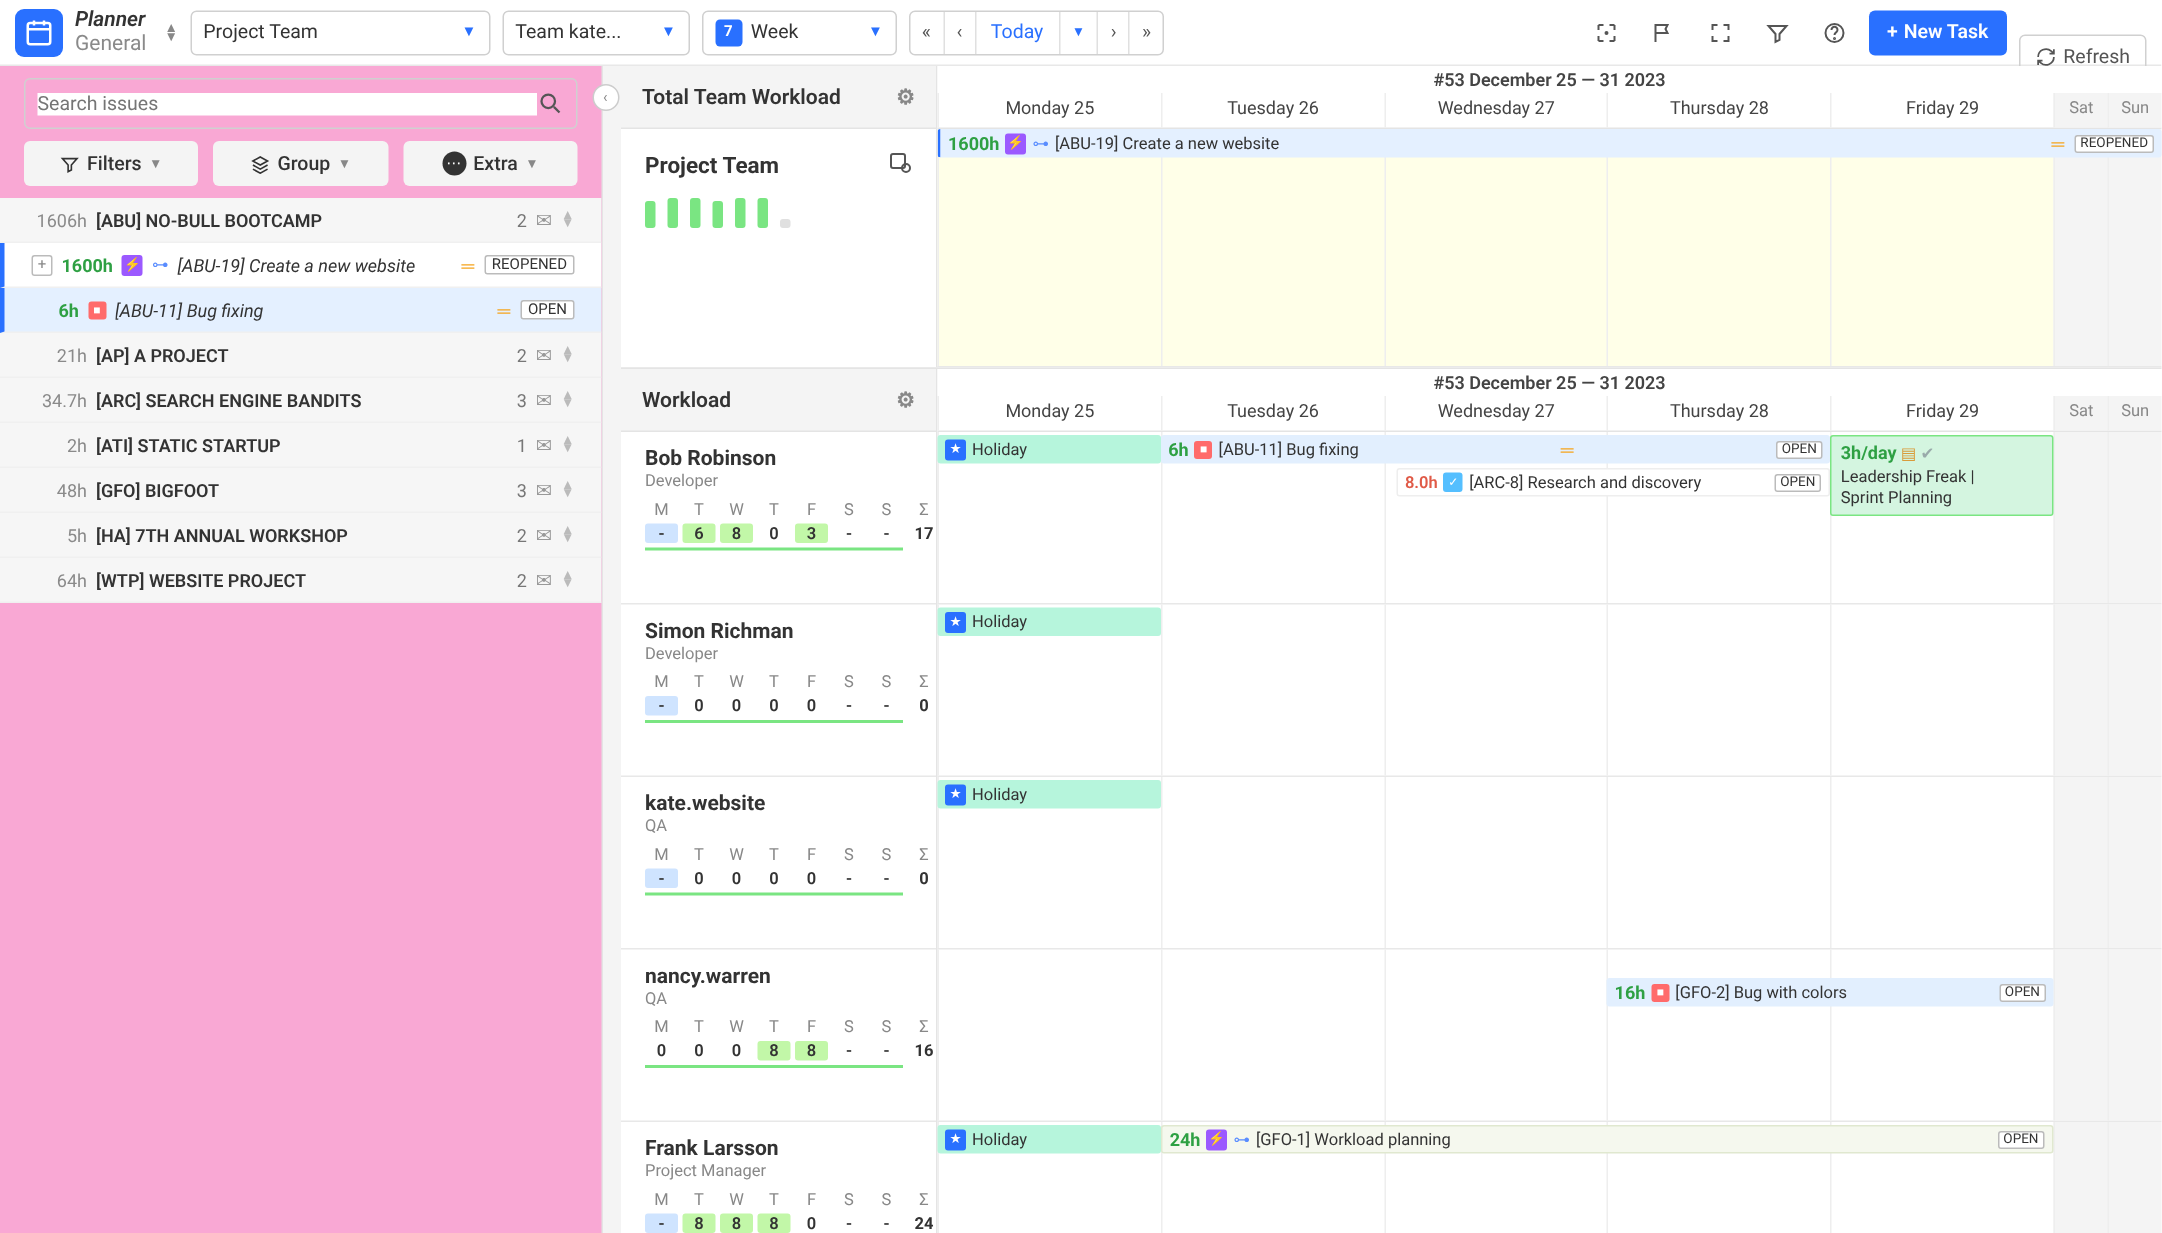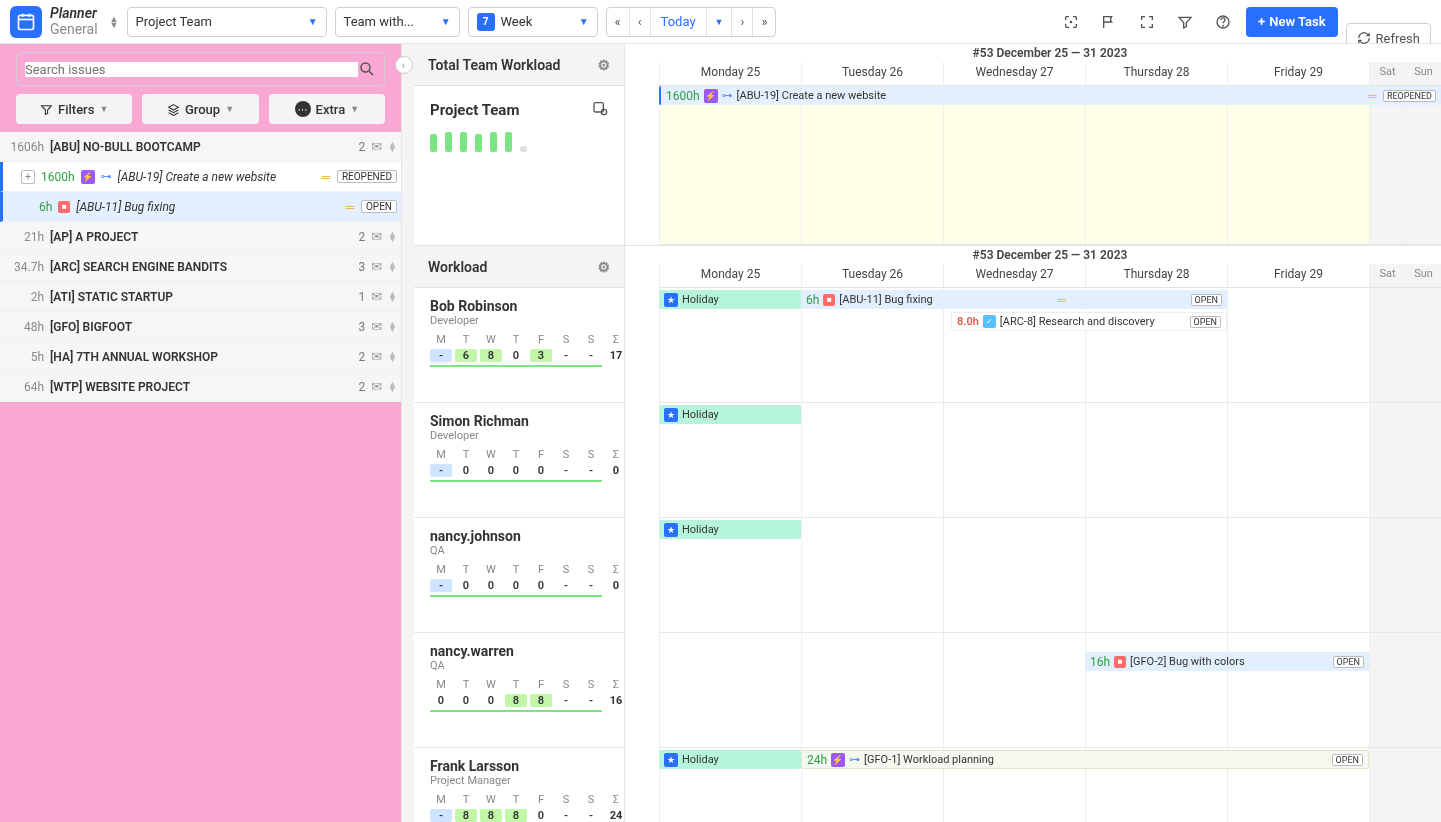--- a/index.html
+++ b/index.html
@@ -28,37 +28,37 @@
 
 .main { display: flex; height: calc(822px - 44px); }
 .leftpanel { width: 402px; border-right: 1px solid #e4e4e4; display: flex; flex-direction: column; background: #f9a8d4; }
 .search-wrap { padding: 8px 16px; }
 .search-box { display: flex; align-items: center; border: 1px solid #d0d0d0; border-radius: 4px; height: 34px; padding: 0 8px; }
 .search-box input { flex: 1; border: none; outline: none; font-size: 13px; color: #888; }
 .filter-row { display: flex; gap: 10px; padding: 0 16px 8px; }
 .filter-btn { flex: 1; height: 30px; background: #f4f4f4; border-radius: 4px; display: flex; align-items: center; justify-content: center; gap: 5px; cursor: pointer; color: #333; font-weight: 500; }
 .filter-btn .caret { font-size: 9px; color: #888; }
 .project-list { overflow-y: auto; }
-.proj-row { display: flex; align-items: center; padding: 0 4px; height: 30px; border-bottom: 1px solid #f0f0f0; background: #f6f6f6; gap: 6px; }
+.proj-row { display: flex; align-items: center; padding: 0 18px; height: 30px; border-bottom: 1px solid #f0f0f0; background: #f6f6f6; gap: 6px; }
 .proj-row.issue-row { background: #fff; padding-left: 18px; }
 .proj-row.issue-row.blue-row { background: #e4f0ff; }
 .proj-hours { color: #8a8a8a; min-width: 40px; text-align: right; font-size: 12px; }
 .proj-name { flex: 1; font-weight: 600; font-size: 12px; white-space: nowrap; overflow: hidden; text-overflow: ellipsis; }
 .issue-name { flex: 1; font-style: italic; font-size: 12px; white-space: nowrap; overflow: hidden; }
 .proj-count { color: #777; font-size: 12px; }
 .proj-ctrl { color: #bbb; cursor: pointer; display: flex; flex-direction: column; line-height: 5px; font-size: 9px; }
 .proj-expand-btn { width: 14px; height: 14px; border: 1px solid #bbb; border-radius: 2px; display: inline-flex; align-items: center; justify-content: center; font-size: 10px; color: #888; cursor: pointer; }
 .lightning-badge { width: 14px; height: 14px; background: #9b59ff; border-radius: 2px; display: inline-flex; align-items: center; justify-content: center; color: #fff; font-size: 9px; }
 .tree-icon { color: #5a8dff; font-size: 11px; }
 .red-sq { width: 12px; height: 12px; background: #ff6b6b; border-radius: 2px; display: inline-flex; align-items: center; justify-content: center; color: #fff; font-size: 8px; }
 .status-reopened { background: #fff; border: 1px solid #bbb; padding: 0 4px; font-size: 10px; border-radius: 2px; }
 .status-open { background: #fff; border: 1px solid #bbb; padding: 0 4px; font-size: 10px; border-radius: 2px; }
 .prio-ind { width: 10px; text-align: center; color: #f5a623; font-size: 12px; }
 .left-border-blue { border-left: 3px solid #2970ff; }
-.g-hours { color: #2ea043; font-weight: 400; font-size: 12px; }
+.g-hours { color: #2ea043; font-weight: 700; font-size: 12px; }
 .mail-icon { color: #999; font-size: 13px; }
 
 
 .collapse-tab { width: 12px; display: flex; align-items: flex-start; justify-content: center; background: #f4f4f4; cursor: pointer; padding-top: 12px; }
 .collapse-tab .circle { width: 18px; height: 18px; border: 1px solid #ccc; border-radius: 50%; background: #fff; display: flex; align-items: center; justify-content: center; font-size: 10px; color: #888; margin-left: -9px; }
 
 
 .rightpanel { flex: 1; overflow: auto; }
 .section-hdr { display: flex; align-items: center; height: 42px; background: #f4f4f4; padding: 0 14px; font-weight: 600; font-size: 14px; border-bottom: 1px solid #e4e4e4; }
 .section-hdr .gear { margin-left: auto; color: #888; cursor: pointer; }
@@ -73,21 +73,21 @@
 .person-role { font-size: 11px; color: #888; margin-bottom: 6px; }
 .day-grid { display: grid; grid-template-columns: repeat(8, 22px); gap: 3px; font-size: 11px; margin-top: 6px; }
 .day-hdr { color: #888; text-align: center; }
 .day-val { text-align: center; font-weight: 600; }
 .day-val.hl { background: #c2f7a8; border-radius: 2px; }
 .day-val.bl { background: #cfe4ff; border-radius: 2px; }
 .sum-col { font-weight: 700; }
 .underline-green { grid-column: 1 / span 7; height: 2px; background: #7ae582; }
 
 
-.timeline-col { flex: 1; border-left: 1px solid #e4e4e4; display: flex; flex-direction: column; padding-left: 34px; }
+.timeline-col { flex: 1; border-left: 1px solid #e4e4e4; display: flex; flex-direction: column; }
 .rightpanel .grid-wrap { display: flex; }
 .left-meta { width: 210px; flex-shrink: 0; }
 .tl-header { height: 42px; display: flex; flex-direction: column; border-bottom: 1px solid #e4e4e4; background: #fff; }
 .tl-week-label { text-align: center; font-size: 12px; color: #444; font-weight: 600; height: 18px; padding-top: 2px; }
 .tl-days { display: flex; flex: 1; }
 .tl-day { flex: 1; text-align: center; font-size: 12px; color: #444; border-left: 1px solid #eee; padding-top: 3px; }
 .tl-day.weekend { background: #f4f4f4; flex: 0 0 36px; font-size: 11px; color: #888; }
 .tl-canvas { display: flex; width: 100%; height: 100%; }
 .tl-day-col { flex: 1; border-left: 1px solid #eee; }
 .tl-day-col.weekend-col { flex: 0 0 36px; background: #f4f4f4; }
@@ -122,21 +122,21 @@
   <div class="updown">
       <span>▲</span>
       <span>▼</span>
     </div>
 
   <div class="tb-select" style="width:200px">
     <span>Project Team</span>
     <span class="caret" style="margin-left:auto">▼</span>
   </div>
   <div class="tb-select" style="width:125px">
-    <span>Team with...</span>
+    <span>Team kate...</span>
     <span class="caret" style="margin-left:auto">▼</span>
   </div>
   <div class="tb-select" style="width:130px">
     <span class="week-icon">7</span>
     <span>Week</span>
     <span class="caret" style="margin-left:auto">▼</span>
   </div>
 
   <div class="nav-group">
     <div class="nav-btn">«</div>
@@ -429,21 +429,21 @@
                 <div class="day-val">0</div>
                 <div class="day-val">0</div>
                 <div class="day-val">0</div>
                 <div class="day-val">-</div>
                 <div class="day-val">-</div>
                 <div class="day-val sum-col">0</div>
                 <div class="underline-green"></div>
               </div>
   </div>
             <div class="person-row">
-    <div class="person-name">nancy.johnson</div>
+    <div class="person-name">kate.website</div>
     <div class="person-role">QA</div>
     <div class="day-grid">
                 <div class="day-hdr">M</div>
                 <div class="day-hdr">T</div>
                 <div class="day-hdr">W</div>
                 <div class="day-hdr">T</div>
                 <div class="day-hdr">F</div>
                 <div class="day-hdr">S</div>
                 <div class="day-hdr">S</div>
                 <div class="day-hdr">Σ</div>
@@ -539,20 +539,29 @@
     <span>[ABU-11] Bug fixing</span>
     <span class="prio-ind" style="margin-left:auto">═</span>
     <span class="status-badge">OPEN</span>
   </div>
   <div class="task-bar" style="left:calc(2 * calc((100% - 72px) / 5) + 8px);width:calc(2 * calc((100% - 72px) / 5) - 8px);top:24px;background:#fff;border:1px solid #eee">
     <span class="red-hours">8.0h</span>
     <span class="chk-icon">✓</span>
     <span>[ARC-8] Research and discovery</span>
     <span class="status-badge">OPEN</span>
   </div>
+  <div class="task-bar green-bar" style="left:calc(4 * calc((100% - 72px) / 5));width:calc((100% - 72px) / 5);top:2px">
+    <div>
+      <span class="g-hours">3h/day</span>
+      <span style="color:#d99b3a">▤</span>
+      <span style="color:#9aa">✔</span><br>
+      <span>Leadership Freak |</span><br>
+      <span>Sprint Planning</span>
+    </div>
+  </div>
 </div>
             <div class="tl-section" style="height:115px">
   <div class="tl-canvas">
                 <div class="tl-day-col"></div>
                 <div class="tl-day-col"></div>
                 <div class="tl-day-col"></div>
                 <div class="tl-day-col"></div>
                 <div class="tl-day-col"></div>
                 <div class="tl-day-col weekend-col"></div>
                 <div class="tl-day-col weekend-col"></div>

